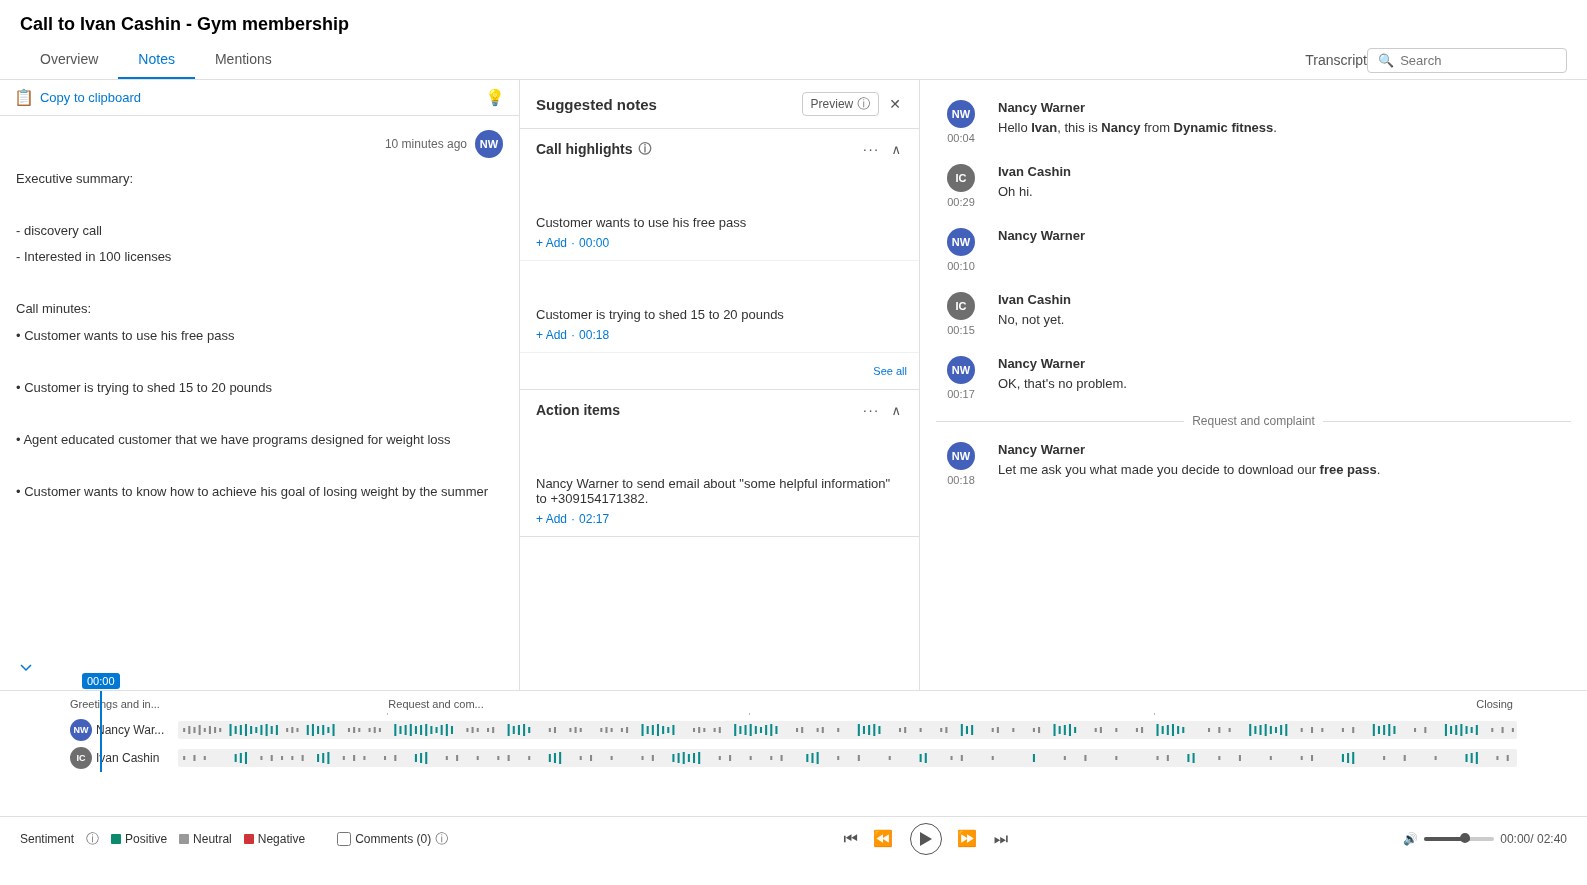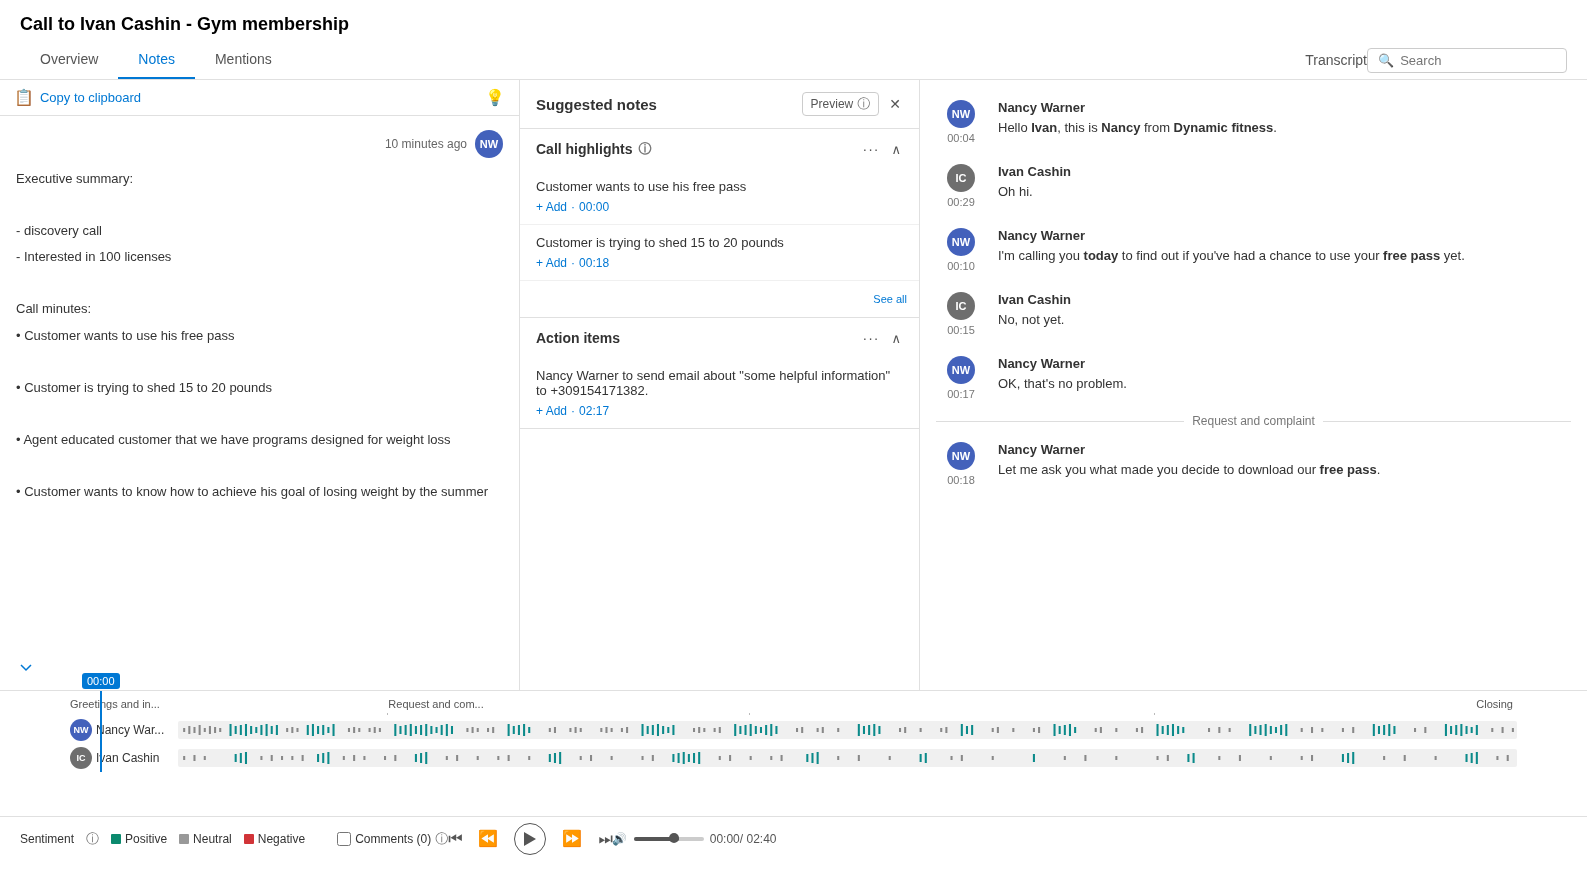--- a/index.html
+++ b/index.html
@@ -40,21 +40,21 @@
     .suggested-title { font-size: 15px; font-weight: 600; text-align: center; }
     .preview-badge { display: flex; align-items: center; gap: 4px; border: 1px solid #ccc; border-radius: 4px; padding: 2px 8px; font-size: 12px; color: #555; cursor: pointer; }
     .suggested-body { flex: 1; overflow-y: auto; }
 
     
     .highlight-section { border-bottom: 1px solid #e0e0e0; }
     .section-header { display: flex; align-items: center; justify-content: space-between; padding: 10px 16px; }
     .section-title { display: flex; align-items: center; gap: 6px; font-weight: 600; font-size: 14px; }
     .section-actions { display: flex; align-items: center; gap: 8px; }
     .highlight-item { padding: 10px 16px; border-bottom: 1px solid #f0f0f0; }
-    .highlight-text { font-size: 13px; color: #333; margin-bottom: 6px; }
+    .highlight-text { font-size: 13px; color: #333; margin-bottom: 6px; margin-top: 36px; }
     .add-timestamp { display: flex; align-items: center; gap: 4px; font-size: 12px; color: #0078d4; cursor: pointer; }
     .see-all { text-align: right; padding: 12px; color: #0078d4; cursor: pointer; font-size: 11px; }
     .action-items-section { border-bottom: 1px solid #e0e0e0; }
     .action-item { padding: 10px 16px; }
 
     
     .transcript-panel { flex: 1; display: flex; flex-direction: column; overflow: hidden; }
     .transcript-body { flex: 1; overflow-y: auto; padding: 10px 0; }
     .transcript-entry { display: flex; gap: 12px; padding: 10px 16px; }
     .transcript-meta { display: flex; flex-direction: column; align-items: center; gap: 4px; min-width: 50px; }
@@ -66,21 +66,21 @@
     .divider-label { text-align: center; padding: 4px 16px; font-size: 12px; color: #777; display: flex; align-items: center; gap: 8px; }
     .divider-label::before, .divider-label::after { content: ''; flex: 1; height: 1px; background: #ddd; }
 
     
     .bottom-area { height: 170px; border-top: 1px solid #e0e0e0; display: flex; flex-direction: column; }
     .track { display: flex; align-items: center; gap: 8px; margin-bottom: 6px; }
     .track-label { display: flex; align-items: center; gap: 4px; min-width: 100px; font-size: 12px; overflow: hidden; white-space: nowrap; text-overflow: ellipsis; }
     .track-bar { flex: 1; height: 18px; background: #f0f0f0; border-radius: 2px; position: relative; overflow: hidden; display: flex; align-items: center; }
 
     
-    .controls { display: flex; align-items: center; justify-content: flex-start; padding: 6px 20px; border-top: 1px solid #e0e0e0; height: 44px; }
+    .controls { display: flex; align-items: center; justify-content: space-between; padding: 6px 20px; border-top: 1px solid #e0e0e0; height: 44px; gap: 32px; }
     .sentiment { display: flex; align-items: center; gap: 12px; font-size: 12px; }
     .sentiment-item { display: flex; align-items: center; gap: 4px; }
     .dot { width: 10px; height: 10px; border-radius: 1px; flex-shrink: 0; }
     .dot-pos { background: #0b8a6e; }
     .dot-neu { background: #999; }
     .dot-neg { background: #d13438; }
     .playback { display: flex; align-items: center; gap: 16px; }
     .play-btn { width: 32px; height: 32px; border-radius: 50%; border: 1.5px solid #555; display: flex; align-items: center; justify-content: center; cursor: pointer; }
     .ctrl-btn { cursor: pointer; color: #555; font-size: 16px; }
     .volume-section { display: flex; align-items: center; gap: 6px; font-size: 12px; color: #555; }
@@ -254,21 +254,20 @@
         </div>
       </div>
 
       <div class="transcript-entry">
         <div class="transcript-meta">
           <div class="avatar avatar-nw">NW</div>
           <span class="ts-time">00:10</span>
         </div>
         <div class="transcript-content">
           <div class="speaker-name">Nancy Warner</div>
-          <div class="speech-text">I'm calling you <b>today</b> to find out if you've had a chance to use your <b>free pass</b> yet.</div>
         </div>
       </div>
 
       <div class="transcript-entry">
         <div class="transcript-meta">
           <div class="avatar avatar-ic">IC</div>
           <span class="ts-time">00:15</span>
         </div>
         <div class="transcript-content">
           <div class="speaker-name">Ivan Cashin</div>

